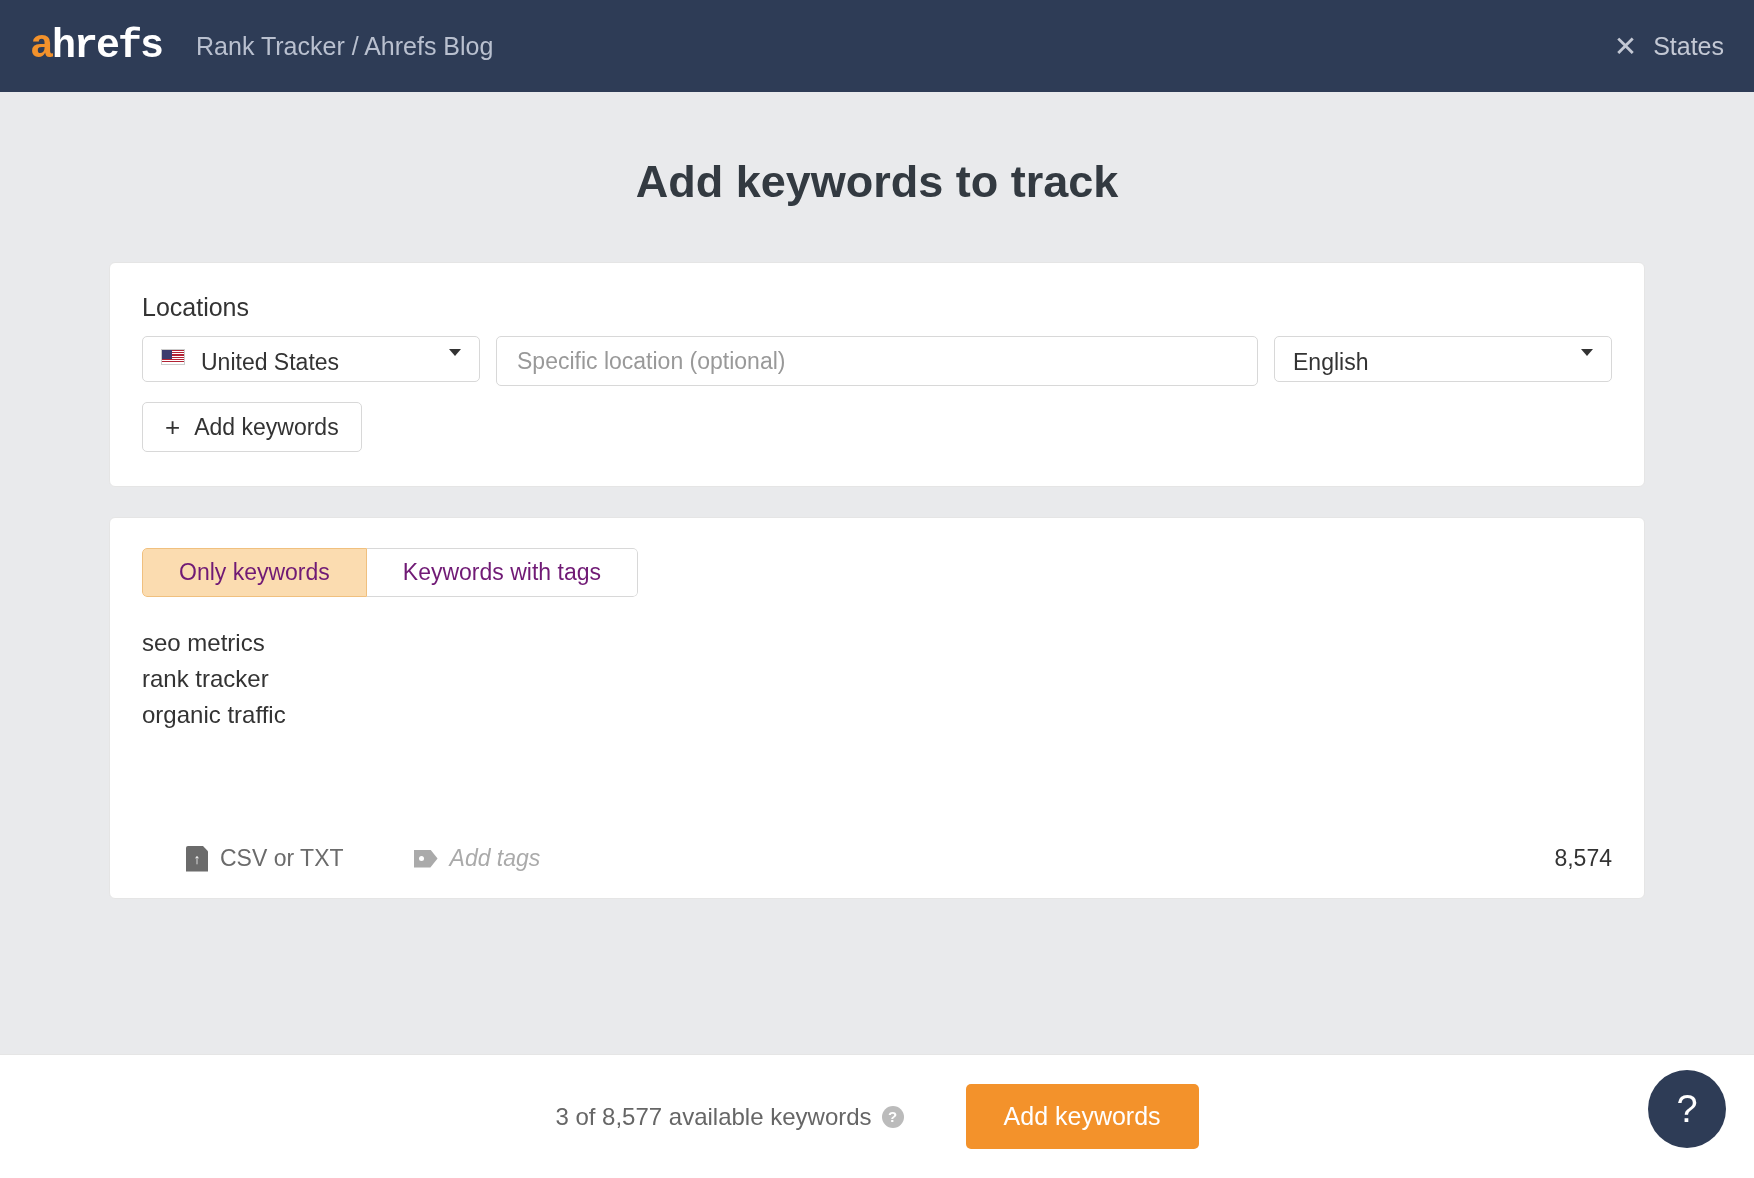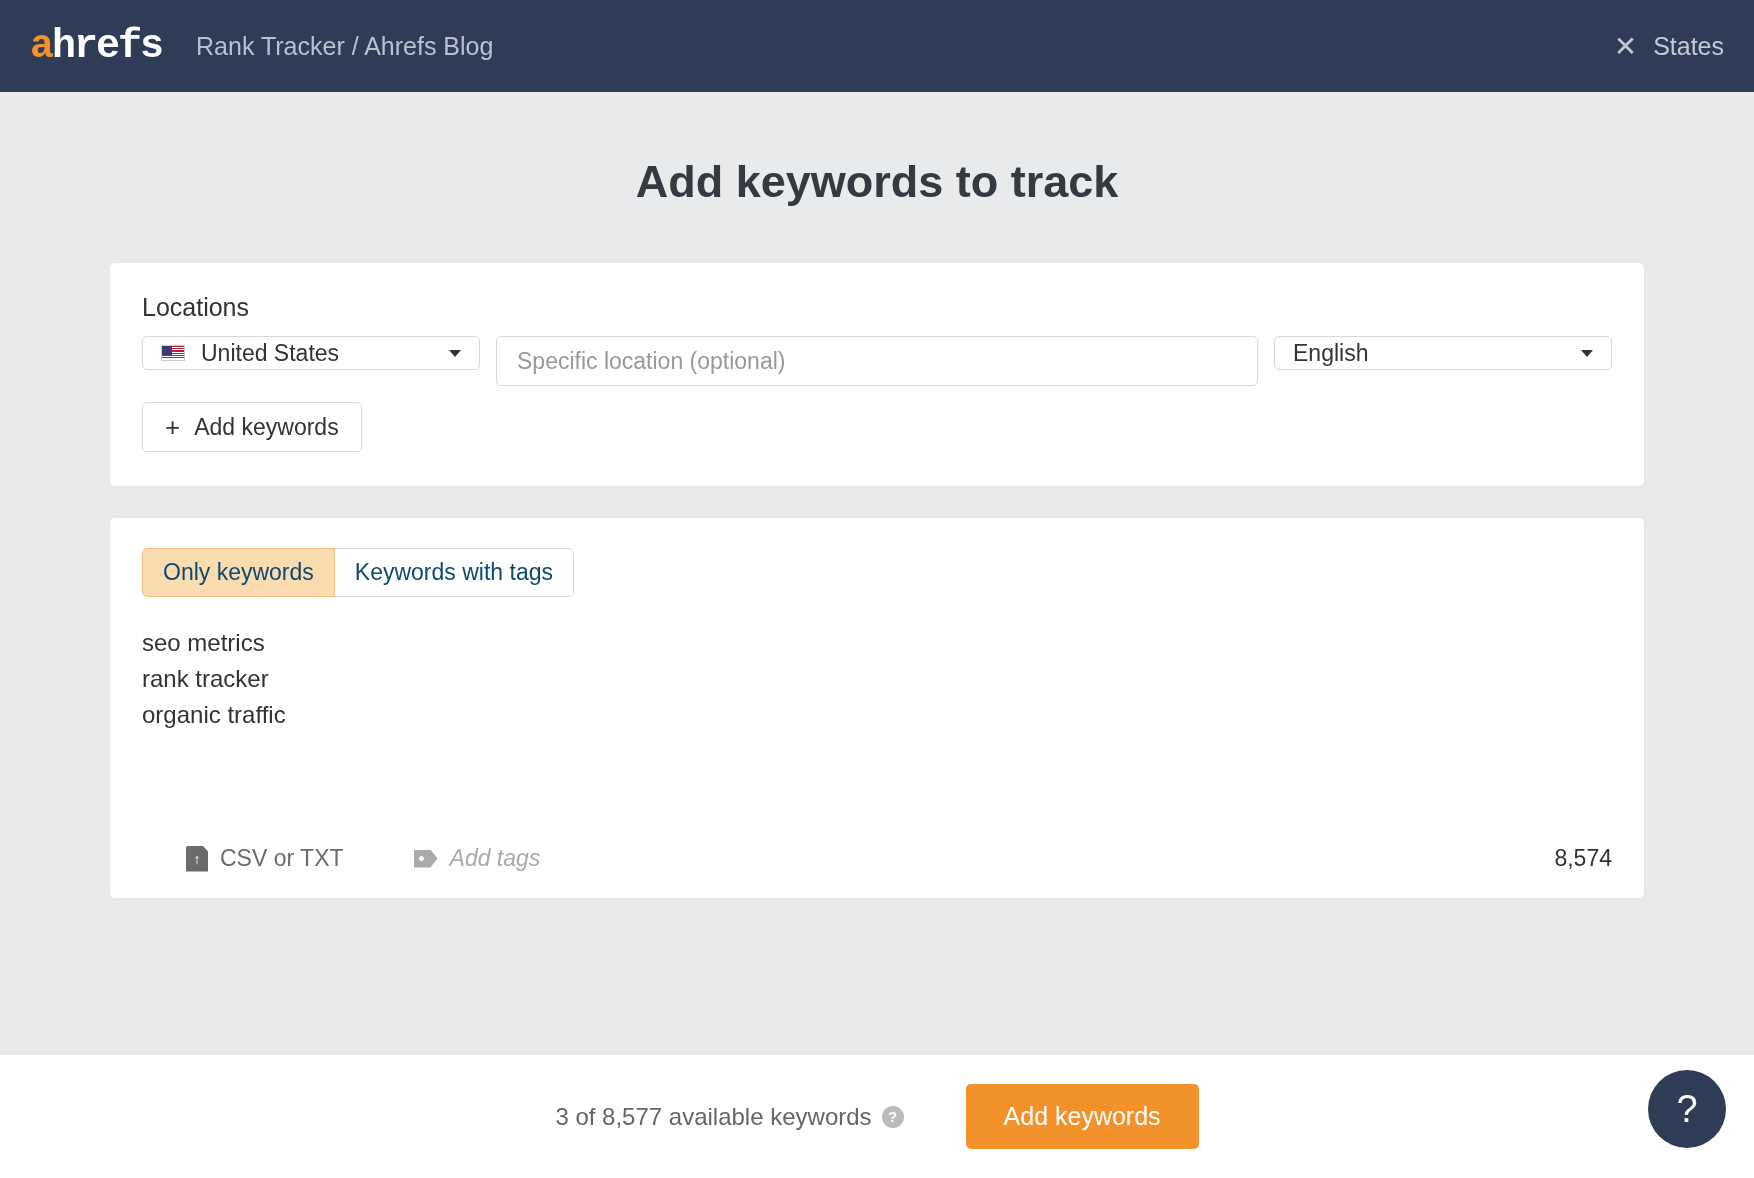--- a/index.html
+++ b/index.html
@@ -74,24 +74,23 @@
   }
   .location-row {
     display: flex;
     gap: 16px;
     margin-bottom: 16px;
   }
   .select-box {
     border: 1px solid #d8d8d8;
     border-radius: 5px;
     background: #fff;
-    height: 34px;
-    display: flex;
-    align-items: center;
-    padding: 3px 18px;
+    height: 46px;
+    display: flex;
+    padding: 12px 18px;
     font-size: 23px;
     color: #333;
     cursor: pointer;
     position: relative;
   }
   .country-select { width: 338px; }
   .flag {
     width: 24px;
     height: 16px;
     background: linear-gradient(to bottom, #b22234 0%, #b22234 8%, #fff 8%, #fff 16%, #b22234 16%, #b22234 24%, #fff 24%, #fff 32%, #b22234 32%, #b22234 40%, #fff 40%, #fff 48%, #b22234 48%, #b22234 56%, #fff 56%, #fff 64%, #b22234 64%, #b22234 72%, #fff 72%, #fff 80%, #b22234 80%, #b22234 88%, #fff 88%, #fff 100%);
@@ -142,25 +141,25 @@
     padding: 30px 32px 26px 32px;
   }
   .tab-group {
     display: inline-flex;
     border-radius: 5px;
     overflow: hidden;
     margin-bottom: 28px;
   }
   .tab {
     border: 1px solid #d8d8d8;
-    padding: 10px 20px;
-    font-size: 23px;
-    background: #fff;
-    cursor: pointer;
-    color: #0c4a6e;
+    padding: 10px 36px;
+    font-size: 23px;
+    background: #fff;
+    cursor: pointer;
+    color: #701a75;
   }
   .tab.active {
     background: #fbdcb0;
     border-color: #f0c07f;
   }
   .tab:first-child { border-radius: 5px 0 0 5px; }
   .tab:last-child { border-radius: 0 5px 5px 0; border-left: none; }
   .keyword-area {
     min-height: 210px;
     font-size: 24px;

